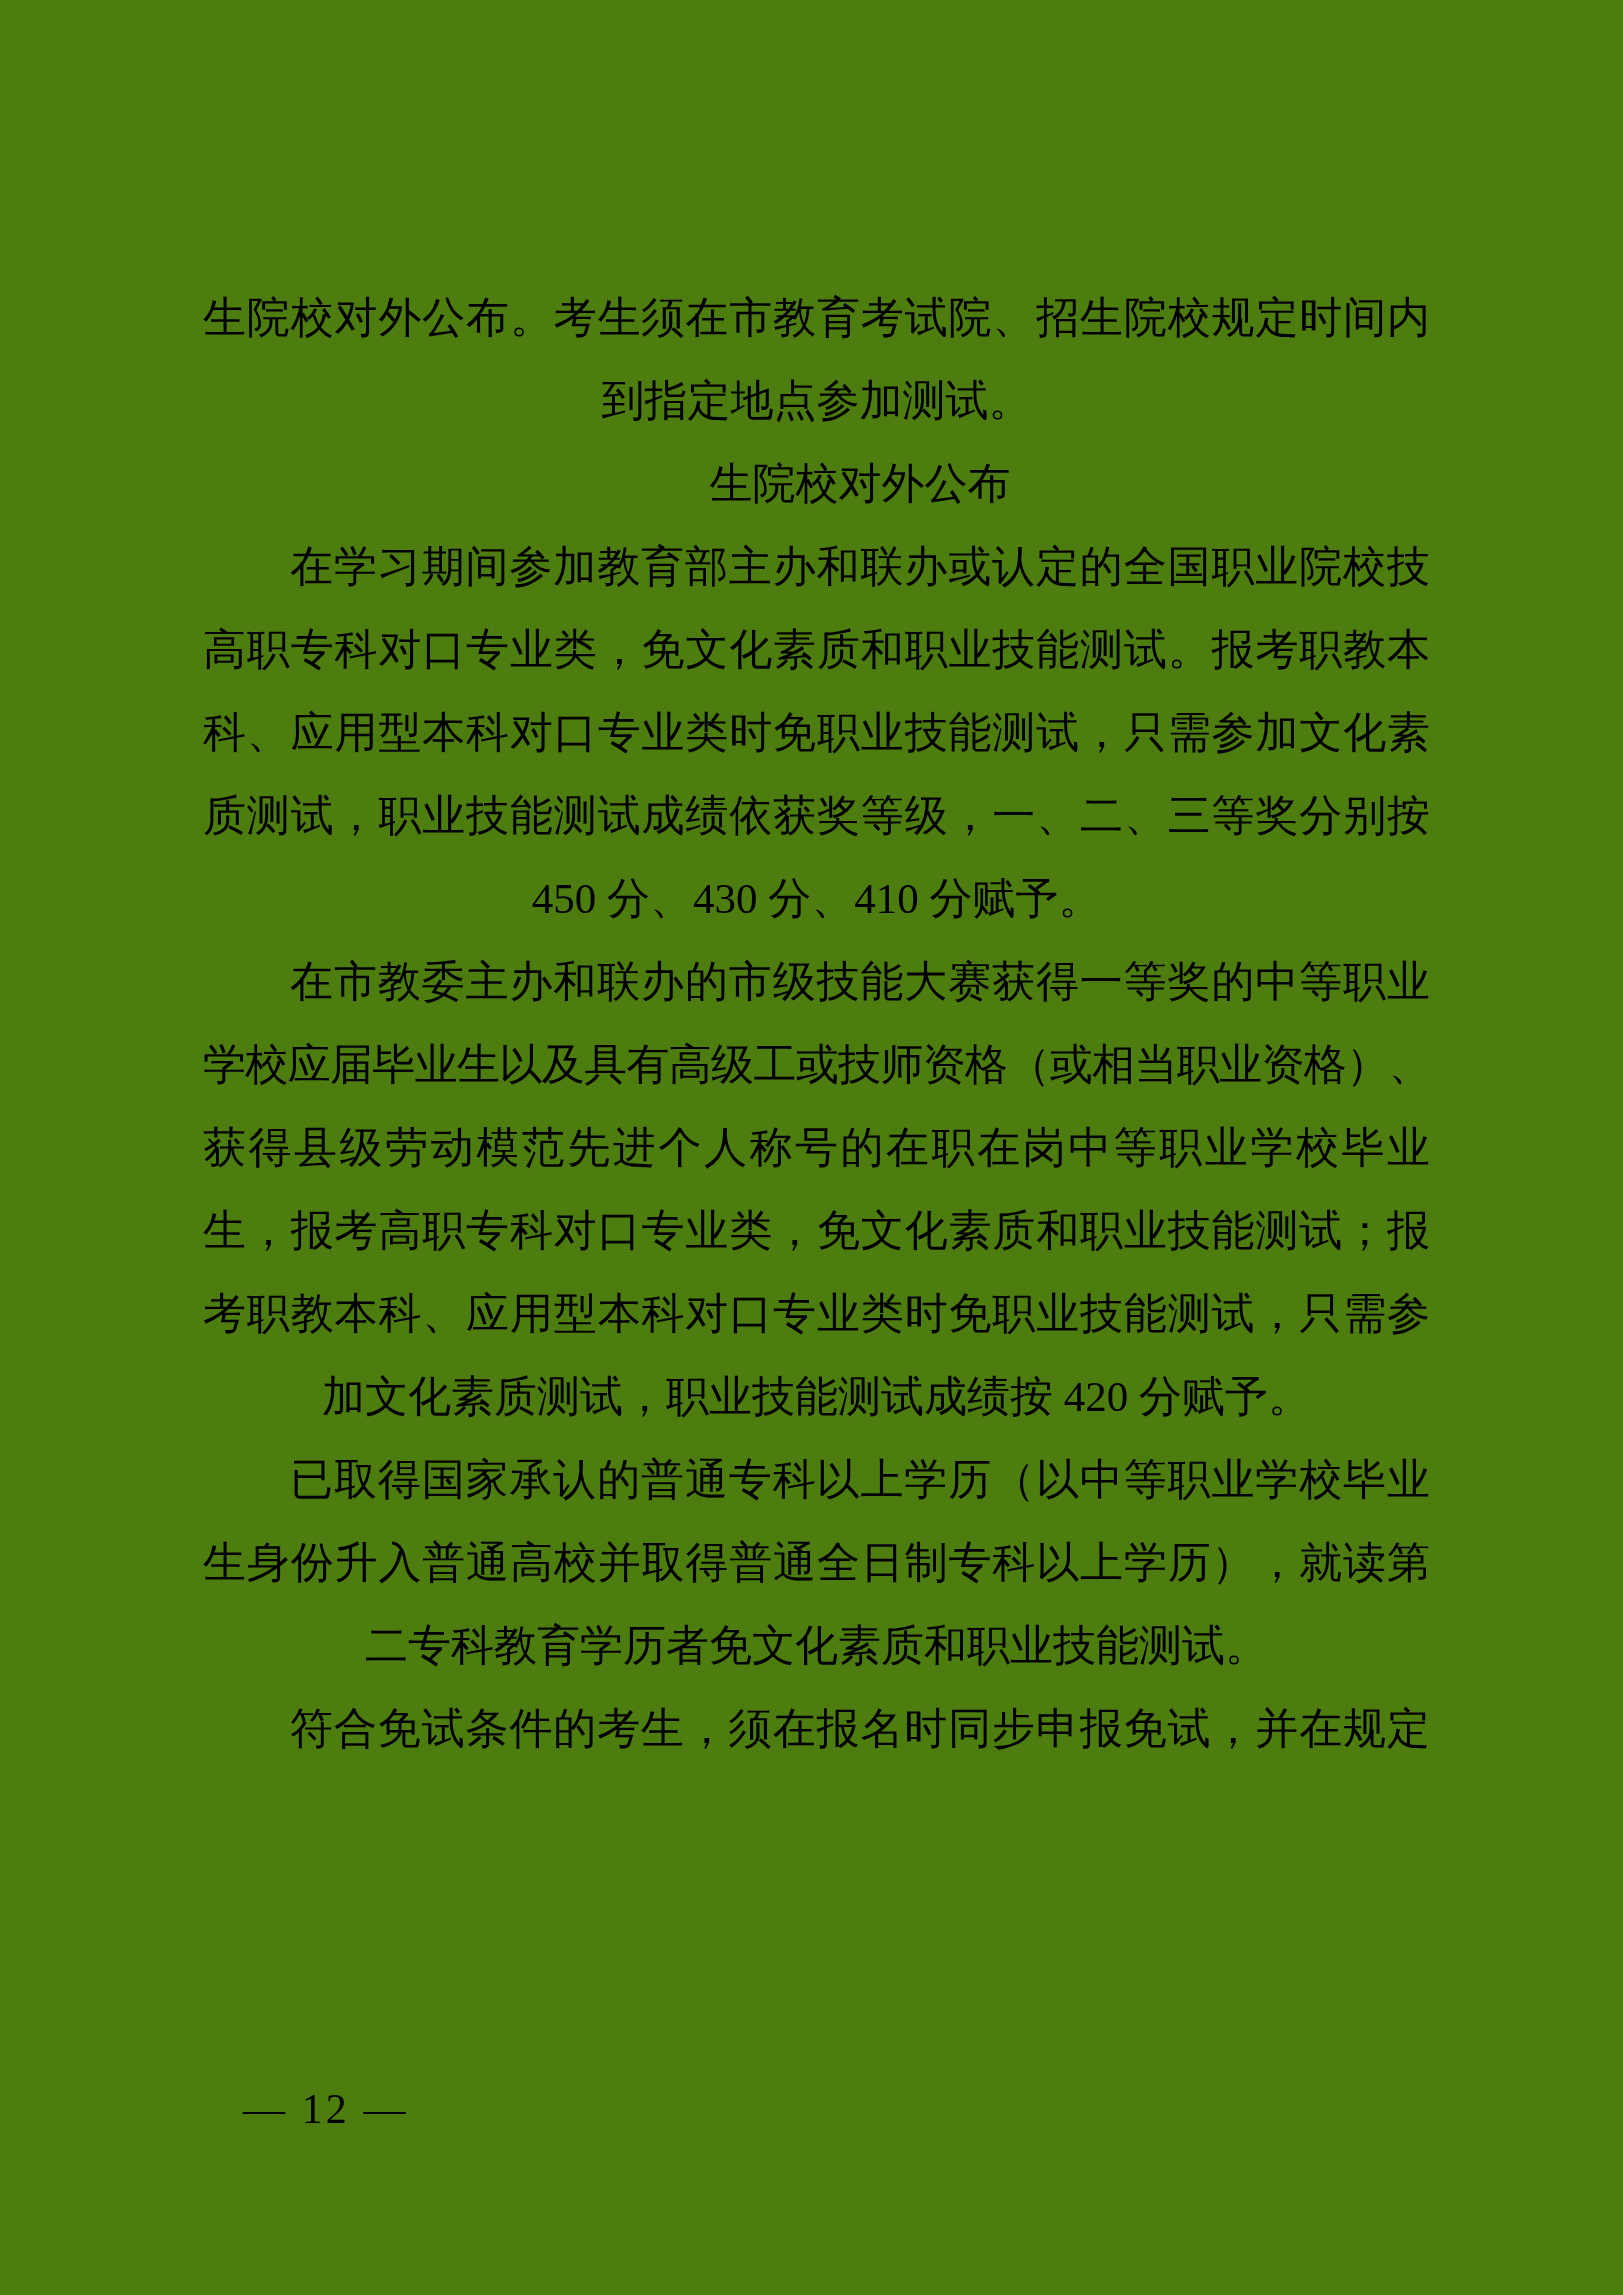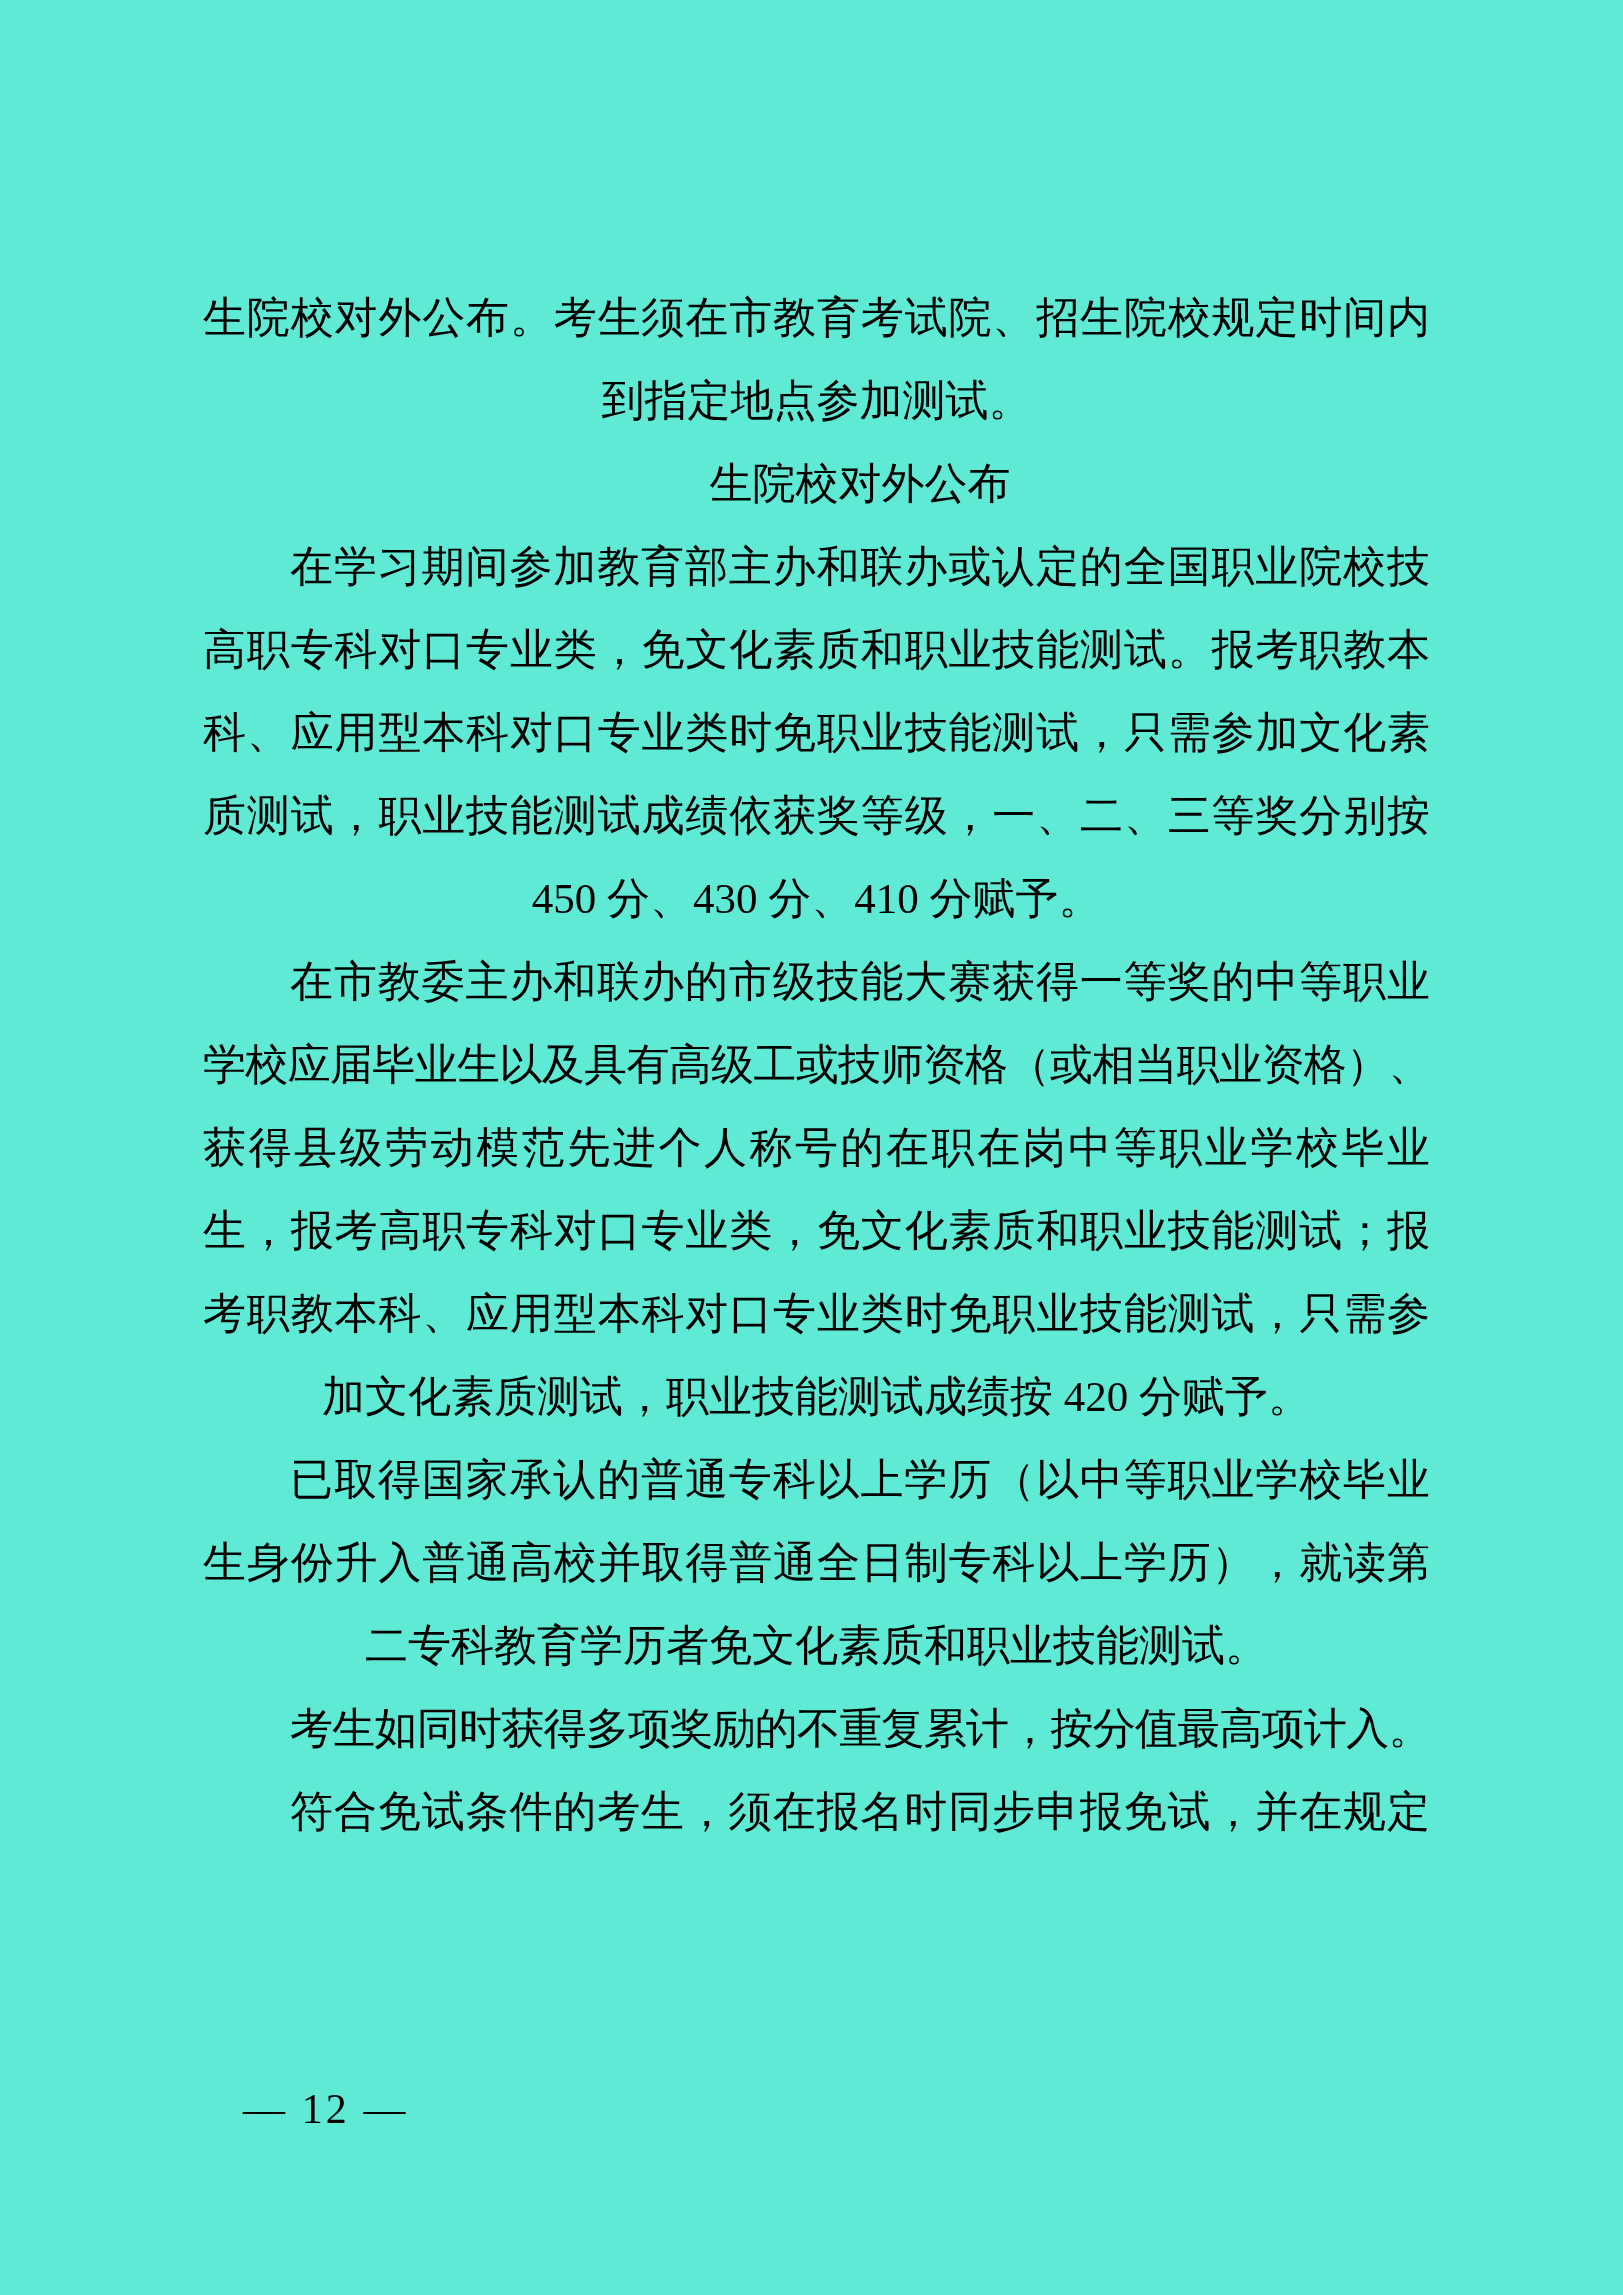--- a/index.html
+++ b/index.html
@@ -4,21 +4,21 @@
 <style>
   html, body {
     margin: 0;
     padding: 0;
     background: #ffffff;
   }
   .page {
     position: relative;
     width: 1623px;
     height: 2295px;
-    background: #5eead4;
+    background: #4d7c0f;
     color: #000000;
     font-family: "Liberation Serif", "DejaVu Serif", serif;
     overflow: hidden;
   }
   .body-text {
     position: absolute;
     left: 203px;
     top: 276px;
     width: 1227px;
     font-size: 43px;
@@ -69,18 +69,17 @@
       <div class="line">450 分、430 分、410 分赋予。</div>
       <div class="line indent justify">在市教委主办和联办的市级技能大赛获得一等奖的中等职业</div>
       <div class="line justify tight">学校应届毕业生以及具有高级工或技师资格（或相当职业资格）、</div>
       <div class="line justify">获得县级劳动模范先进个人称号的在职在岗中等职业学校毕业</div>
       <div class="line justify">生，报考高职专科对口专业类，免文化素质和职业技能测试；报</div>
       <div class="line justify">考职教本科、应用型本科对口专业类时免职业技能测试，只需参</div>
       <div class="line">加文化素质测试，职业技能测试成绩按 420 分赋予。</div>
       <div class="line indent justify">已取得国家承认的普通专科以上学历（以中等职业学校毕业</div>
       <div class="line justify">生身份升入普通高校并取得普通全日制专科以上学历），就读第</div>
       <div class="line">二专科教育学历者免文化素质和职业技能测试。</div>
-      <div class="line indent justify tight">考生如同时获得多项奖励的不重复累计，按分值最高项计入。</div>
       <div class="line indent justify">符合免试条件的考生，须在报名时同步申报免试，并在规定</div>
     </div>
   <div class="page-number">— 12 —</div>
 </div>
 
 
 </body></html>

